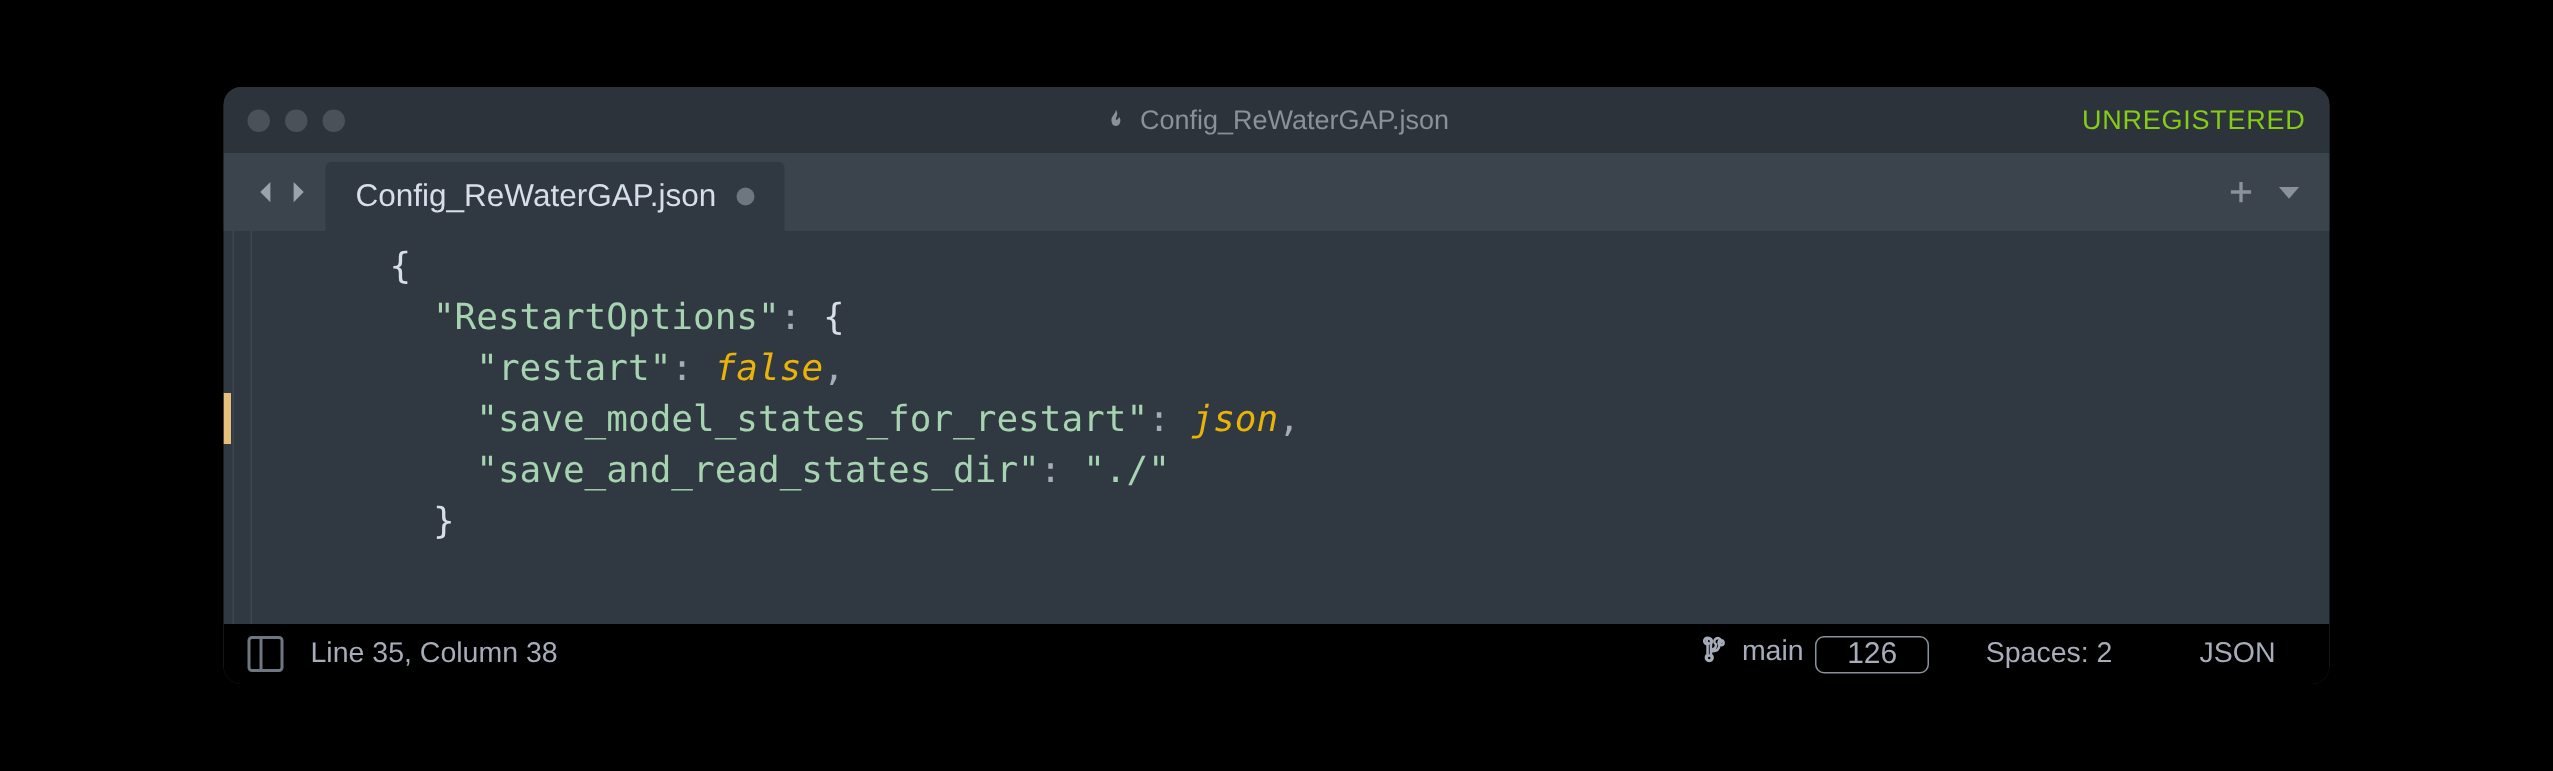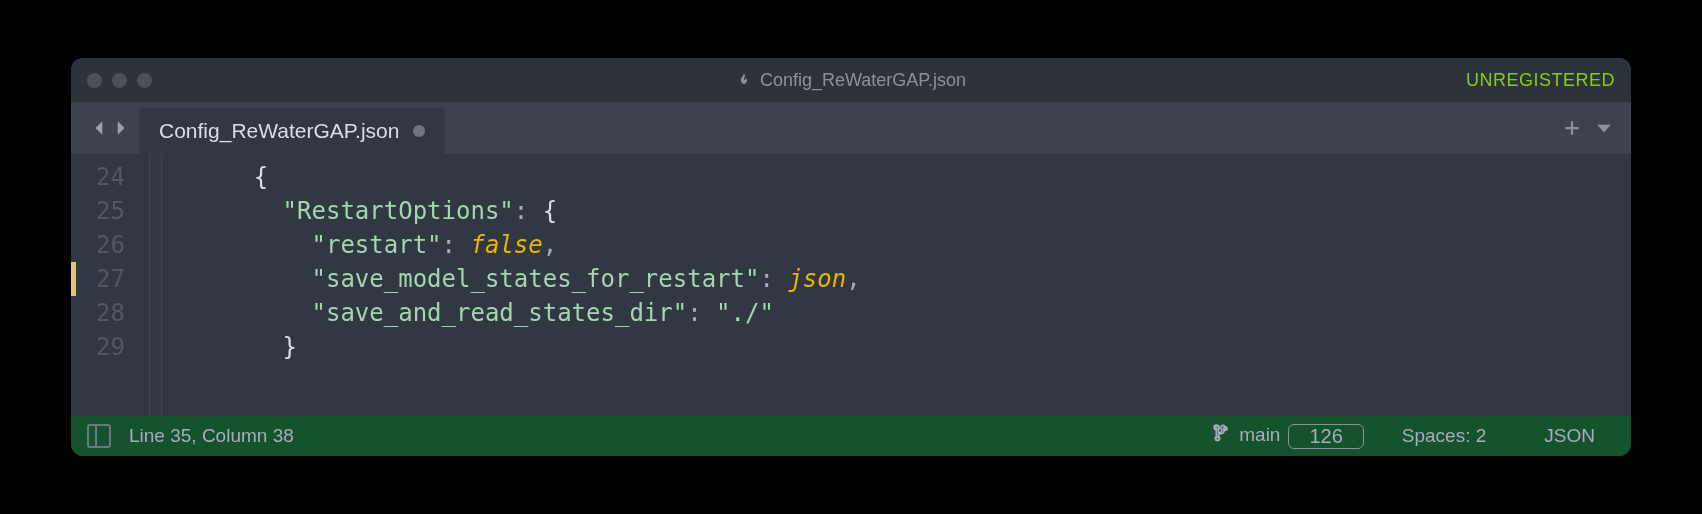--- a/index.html
+++ b/index.html
@@ -10,21 +10,21 @@
     body {
       background: #000;
       font-family: -apple-system, BlinkMacSystemFont, "Segoe UI", sans-serif;
       width: 1702px;
       height: 514px;
       display: flex;
       align-items: center;
       justify-content: center;
     }
     .window {
-      width: 1560px;
+      width: 1404px;
       height: 398px;
       background: #303841;
       border-radius: 12px;
       overflow: hidden;
       display: flex;
       flex-direction: column;
       box-shadow: 0 10px 40px rgba(0,0,0,0.5);
     }
     .titlebar {
       height: 44px;
@@ -179,21 +179,21 @@
       flex: 1;
       display: flex;
     }
     .tok-brace { color: #d8dee9; }
     .tok-key { color: #a6d4b0; }
     .tok-punc { color: #a6acb9; }
     .tok-bool { color: #eab308; font-style: italic; }
     .tok-string { color: #a6d4b0; }
     .statusbar {
       height: 40px;
-      background: #14532d;
+      background: #000000;
       display: flex;
       align-items: center;
       padding: 0 16px;
       color: #a6acb9;
       font-size: 19px;
       gap: 18px;
     }
     .statusbar-icon-box {
       width: 24px;
       height: 24px;
@@ -272,28 +272,20 @@
         <svg viewBox="0 0 16 16" width="18" height="18" fill="#8a9199">
             <path d="M2 5h12L8 12 2 5z"></path>
           </svg>
       </span>
     </div>
   </div>
 
   <div class="editor-wrap">
     <div class="modified-marker"></div>
     <div class="editor">
-      <div class="gutter">
-        <div class="gutter-line">24</div>
-        <div class="gutter-line">25</div>
-        <div class="gutter-line">26</div>
-        <div class="gutter-line">27</div>
-        <div class="gutter-line">28</div>
-        <div class="gutter-line">29</div>
-      </div>
       <div class="fold-guides">
         <div class="fold-guide-line"></div>
         <div class="fold-guide-line2"></div>
       </div>
       <div class="code-area">
         <div class="code-line"><span class="tok-brace">      </span><span class="tok-brace">{</span></div>
         <div class="code-line"><span>        </span><span class="tok-key">"RestartOptions"</span><span class="tok-punc">: </span><span class="tok-brace">{</span></div>
         <div class="code-line"><span>          </span><span class="tok-key">"restart"</span><span class="tok-punc">: </span><span class="tok-bool">false</span><span class="tok-punc">,</span></div>
         <div class="code-line"><span>          </span><span class="tok-key">"save_model_states_for_restart"</span><span class="tok-punc">: </span><span class="tok-bool">json</span><span class="tok-punc">,</span></div>
         <div class="code-line"><span>          </span><span class="tok-key">"save_and_read_states_dir"</span><span class="tok-punc">: </span><span class="tok-string">"./"</span></div>

